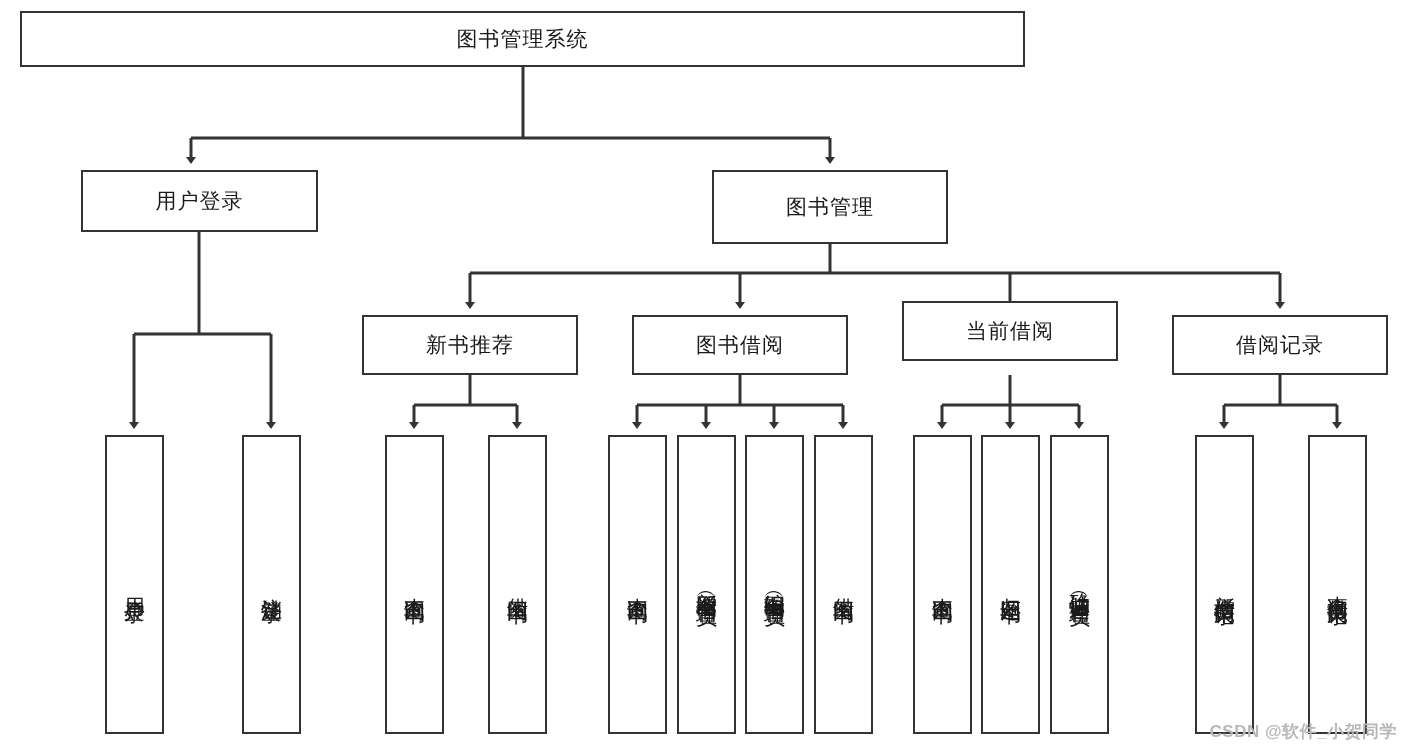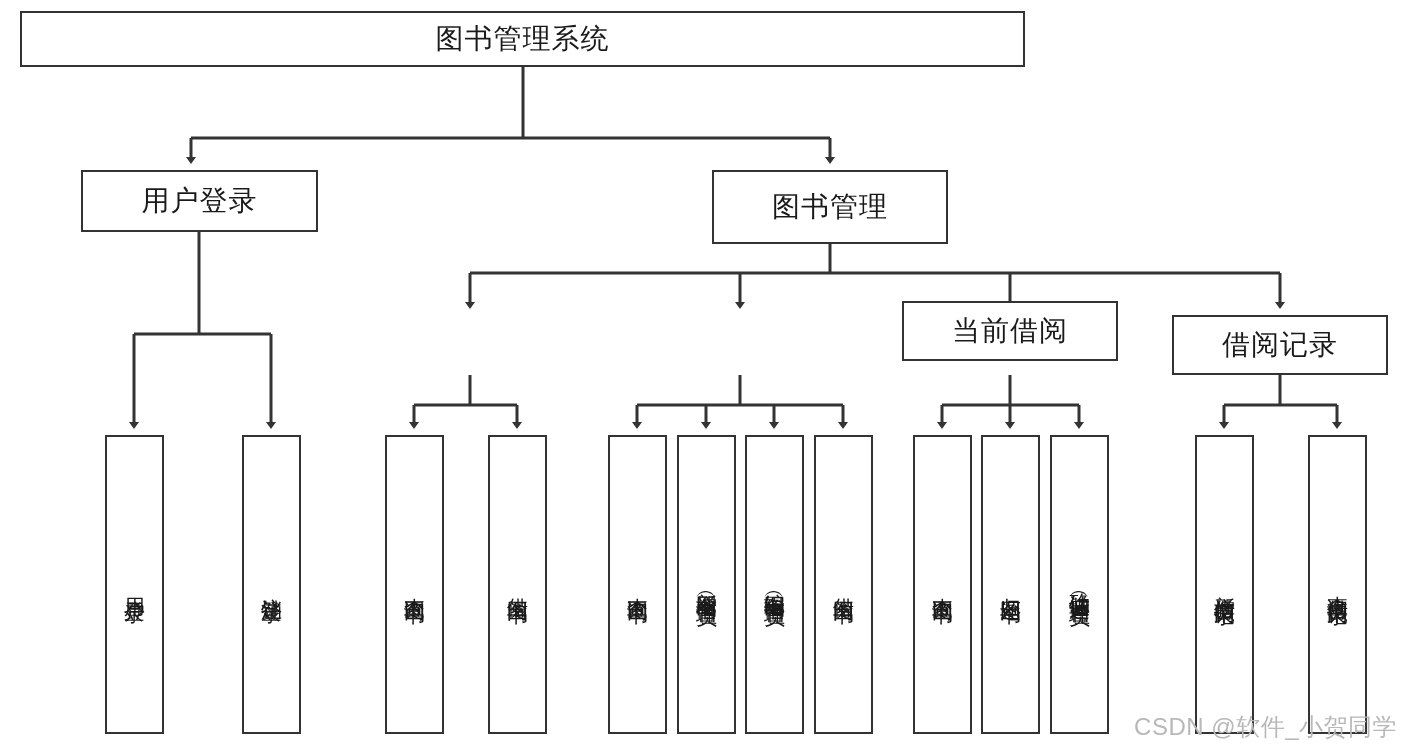--- a/index.html
+++ b/index.html
@@ -21,21 +21,21 @@
     position: absolute;
     box-sizing: border-box;
     background: #ffffff;
     border: 2px solid #333333;
     display: flex;
     align-items: center;
     justify-content: center;
     color: #1a1a1a;
   }
   .node.h {
-    font-size: 28px;
+    font-size: 21px;
     letter-spacing: 1px;
   }
   .node.v {
     font-size: 21px;
     letter-spacing: 2px;
     writing-mode: vertical-rl;
     text-orientation: upright;
     line-height: 1.05;
     padding: 4px 0;
     text-align: center;
@@ -45,24 +45,25 @@
     left: 0;
     top: 0;
     width: 1405px;
     height: 747px;
     pointer-events: none;
   }
   .watermark {
     position: absolute;
     right: 8px;
     bottom: 4px;
-    font-size: 24px;
+    font-size: 17px;
     color: #b8b8b8;
     letter-spacing: 0.5px;
     white-space: nowrap;
+    font-weight: bold;
   }
 </style>
 </head>
 <body>
 
 <div id="canvas">
 
   <svg class="links" viewBox="0 0 1405 747">
     <defs>
       <marker id="arrow" markerWidth="10" markerHeight="10" refX="3" refY="5" orient="auto" markerUnits="userSpaceOnUse">
@@ -111,20 +112,22 @@
       <path d="M1224,405 L1224,425" marker-end="url(#arrow)"></path>
       <path d="M1337,405 L1337,425" marker-end="url(#arrow)"></path>
     </g>
   </svg>
 
   <div class="node h" style="left:20px; top:11px; width:1005px; height:56px;">图书管理系统</div>
 
   <div class="node h" style="left:81px; top:170px; width:237px; height:62px;">用户登录</div>
   <div class="node h" style="left:712px; top:170px; width:236px; height:74px;">图书管理</div>
 
+  <div class="node h" style="left:362px; top:315px; width:216px; height:60px;">新书推荐</div>
+  <div class="node h" style="left:632px; top:315px; width:216px; height:60px;">图书借阅</div>
   <div class="node h" style="left:902px; top:301px; width:216px; height:60px;">当前借阅</div>
   <div class="node h" style="left:1172px; top:315px; width:216px; height:60px;">借阅记录</div>
 
   <div class="node v" style="left:105px; top:435px; width:59px; height:299px;">用户登录</div>
   <div class="node v" style="left:242px; top:435px; width:59px; height:299px;">注销登录</div>
 
   <div class="node v" style="left:385px; top:435px; width:59px; height:299px;">查询图书</div>
   <div class="node v" style="left:488px; top:435px; width:59px; height:299px;">借阅图书</div>
 
   <div class="node v" style="left:608px; top:435px; width:59px; height:299px;">查询图书</div>

